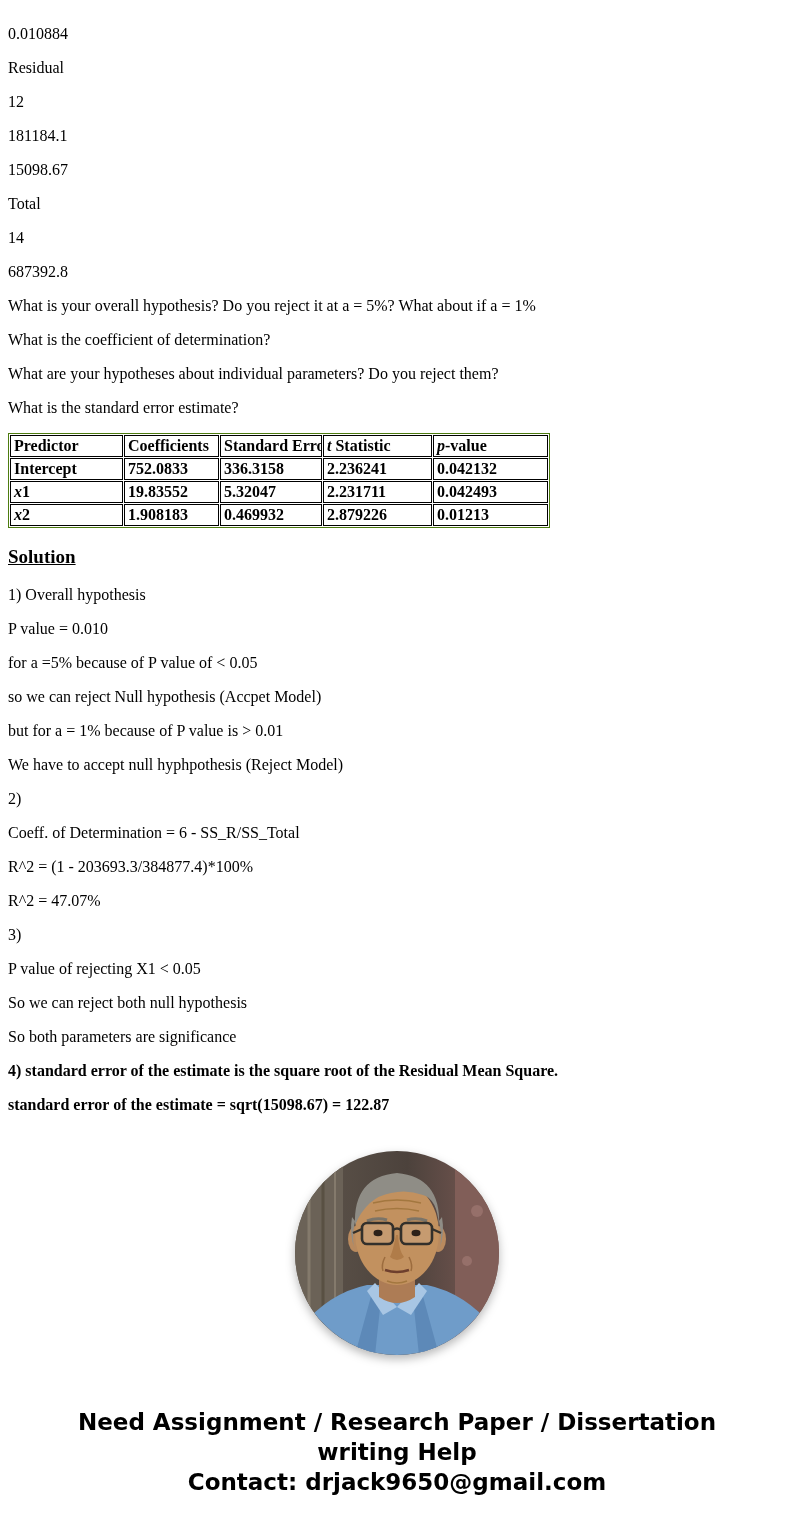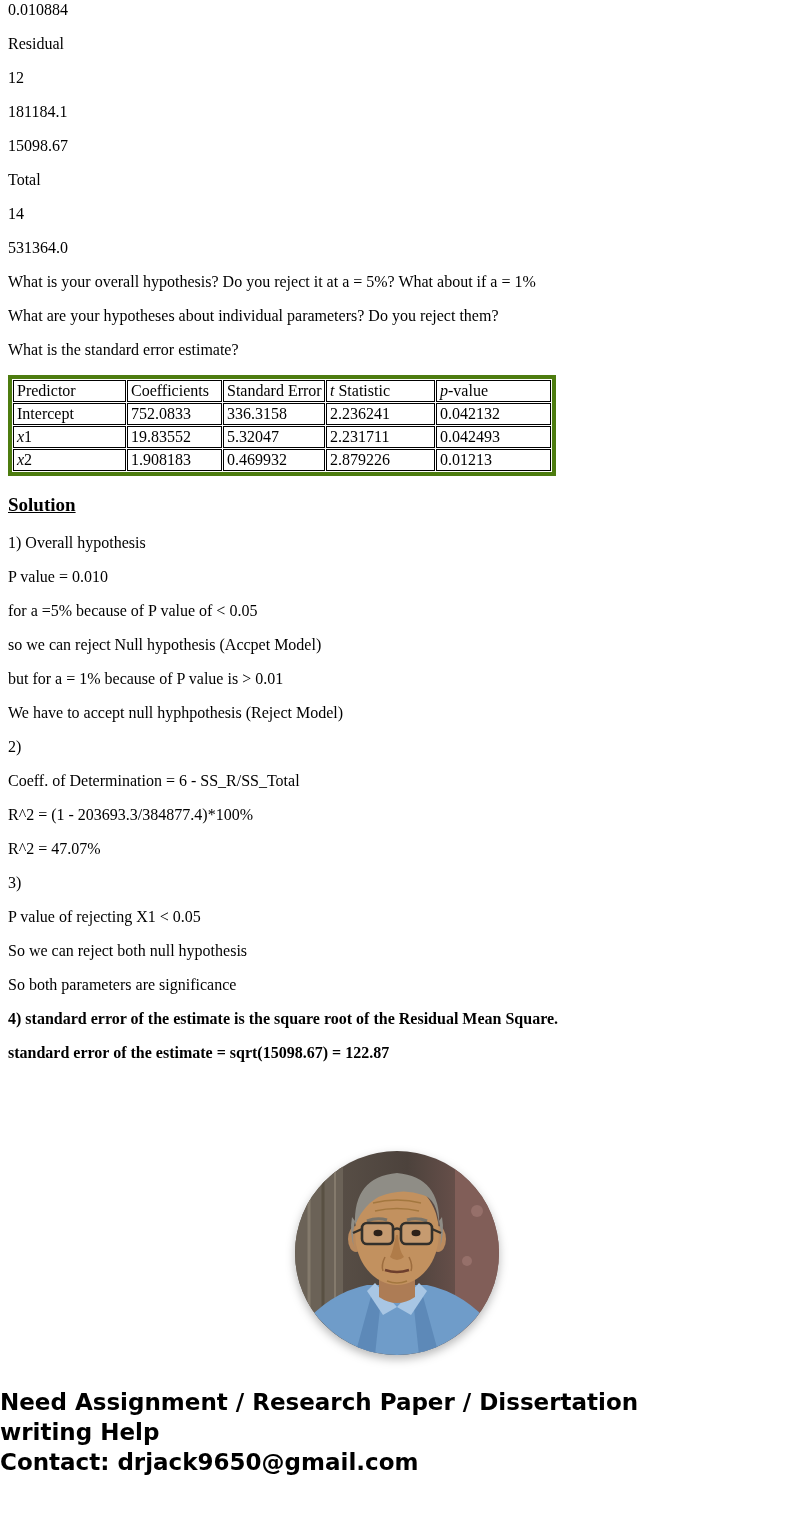--- a/index.html
+++ b/index.html
@@ -14,78 +14,80 @@
   .doc {
     padding: 0 8px;
     height: 1126px;
     overflow: hidden;
   }
   .doc p {
     margin: 16px 0;
     font-size: 16px;
     line-height: 18px;
   }
-  .doc p.first { margin-top: 1px; }
+  .doc p.first { margin-top: 25px; }
   .doc p.b { font-weight: bold; }
   h3.solution-heading {
     font-size: 19px;
     line-height: 22px;
     margin: 18px 0;
     font-weight: bold;
     text-decoration: underline;
   }
   table.coef-table {
-    border: 4px solid #4d7c0f;
+    border: 1px solid #4d7c0f;
     border-spacing: 1px;
     border-collapse: separate;
     table-layout: fixed;
     width: 534px;
     font-size: 16px;
+    font-weight: bold;
   }
   table.coef-table td {
     border: 1px solid #000;
     padding: 1px 3px;
     line-height: 18px;
     overflow: hidden;
     white-space: nowrap;
   }
   .fl-italic::first-letter { font-style: italic; }
   .avatar-wrap {
     margin-top: 25px;
     display: flex;
     justify-content: center;
   }
   .avatar-wrap svg {
     filter: drop-shadow(0 4px 5px rgba(0,0,0,0.28));
   }
   .footer {
-    margin-top: 32px;
-    text-align: left;
+    margin-top: 52px;
+    text-align: center;
     font-family: "DejaVu Sans", "Liberation Sans", sans-serif;
     font-weight: bold;
     font-size: 23px;
     line-height: 30px;
     color: #000;
   }
 </style>
 </head>
 <body>
 
 <div class="doc">
 
   <p class="first">0.010884</p>
   <p>Residual</p>
   <p>12</p>
   <p>181184.1</p>
   <p>15098.67</p>
   <p>Total</p>
   <p>14</p>
-  <p>531364.0</p>
+  <p>687392.8</p>
 
   <p>What is your overall hypothesis? Do you reject it at a = 5%? What about if a = 1%</p>
+  <p>What is the coefficient of determination?</p>
   <p>What are your hypotheses about individual parameters? Do you reject them?</p>
   <p>What is the standard error estimate?</p>
 
   <table class="coef-table">
     <colgroup>
       <col style="width:113px">
         <col style="width:95px">
         <col style="width:102px">
         <col style="width:109px">
         <col style="width:115px">

